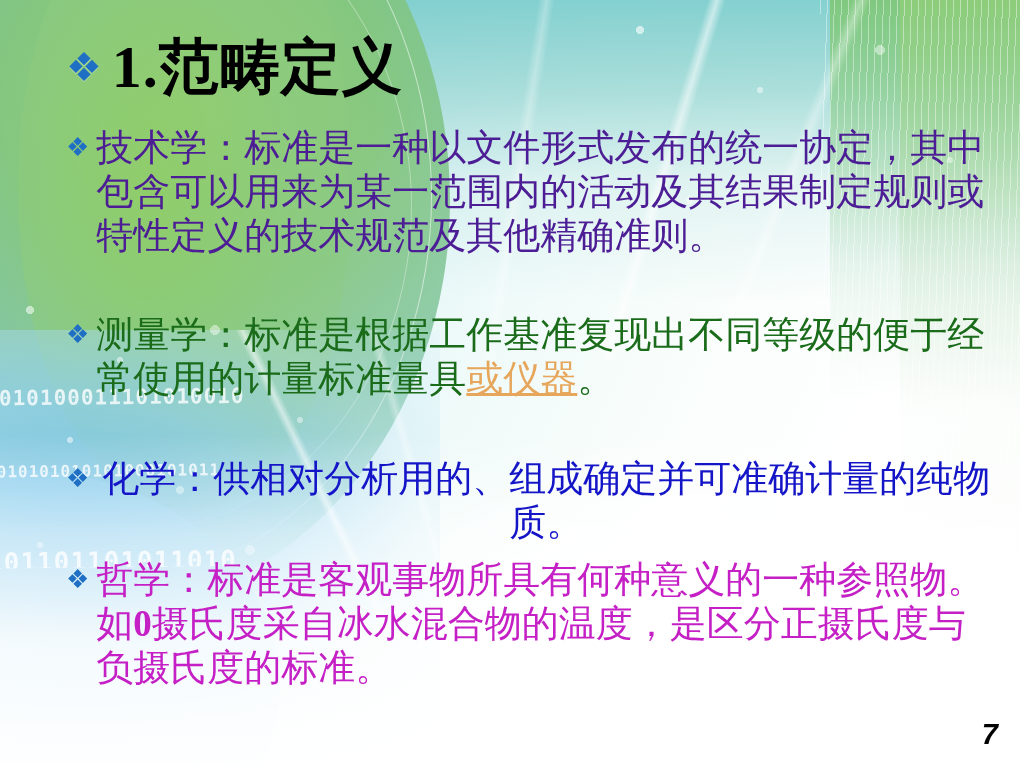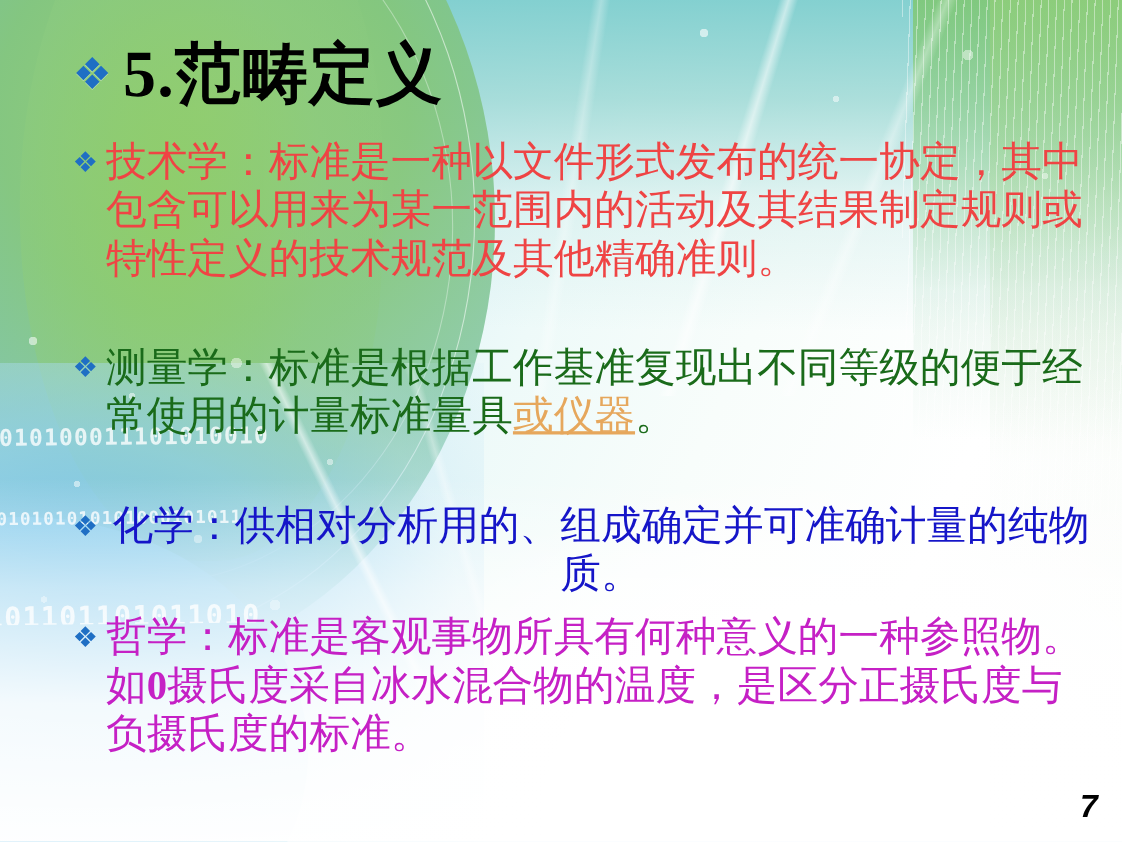--- a/index.html
+++ b/index.html
@@ -242,21 +242,21 @@
     padding-top: 6px;
   }
   .para-text {
     font-size: 37px;
     line-height: 1.19;
     font-weight: normal;
     white-space: pre-wrap;
     width: 900px;
   }
 
-  .c-crimson { color: #ef4444; }
+  .c-crimson { color: #4c1d95; }
   .c-green   { color: #1A6B1A; }
   .c-blue    { color: #1515C8; text-align: center; }
   .c-magenta { color: #C520C5; }
 
   .link {
     color: #E6A75C;
     text-decoration: underline;
     text-underline-offset: 2px;
   }
   .bold-zero { font-weight: bold; }
@@ -304,21 +304,21 @@
     <div class="bin-c">101101101011010</div>
     
   </div>
 
   <div class="bg-layer bg-bottom-fade"></div>
 
   <div id="content">
 
     <div class="title-row">
       <span class="title-bullet">❖</span>
-      <span class="title-text">5.范畴定义</span>
+      <span class="title-text">1.范畴定义</span>
     </div>
 
     <div class="para" id="p1">
       <span class="para-bullet">❖</span>
       <span class="para-text c-crimson">技术学：标准是一种以文件形式发布的统一协定，其中包含可以用来为某一范围内的活动及其结果制定规则或特性定义的技术规范及其他精确准则。</span>
     </div>
 
     <div class="para" id="p2">
       <span class="para-bullet">❖</span>
       <span class="para-text c-green"><span>测量学：标准是根据工作基准复现出不同等级的便于经常使用的计量标准量具</span><a class="link" href="#">或仪器</a><span>。</span></span>

